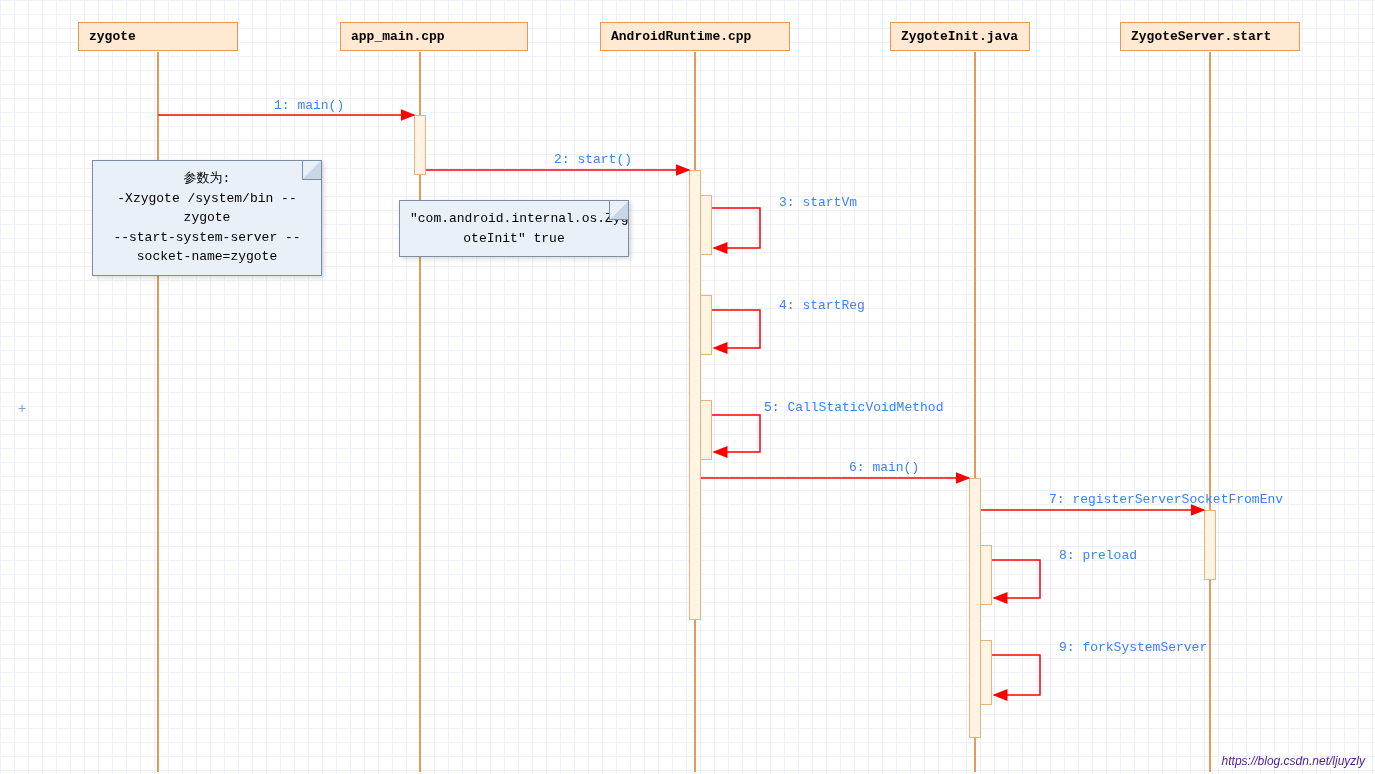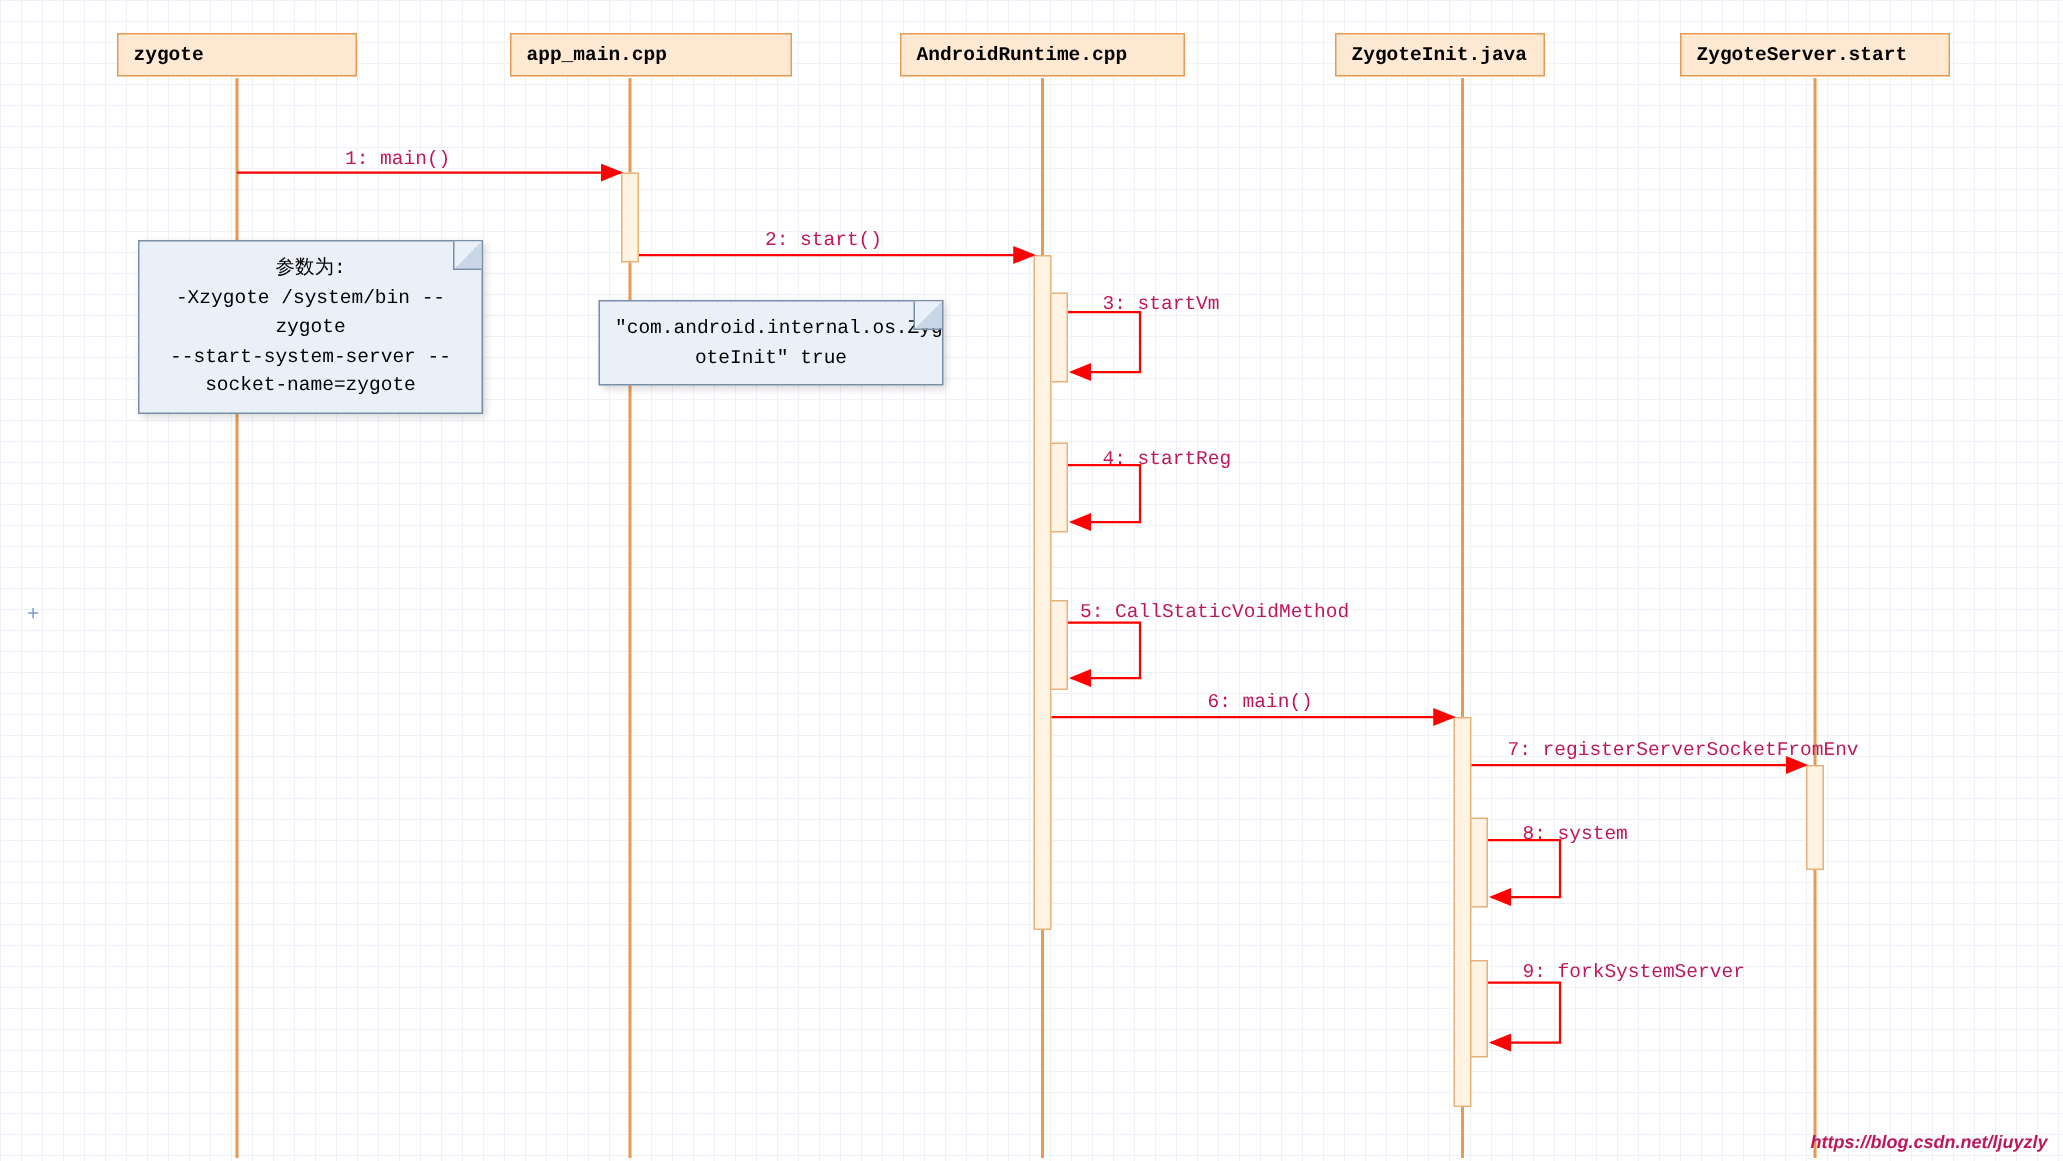--- a/index.html
+++ b/index.html
@@ -42,22 +42,23 @@
   }
   .activation {
     position: absolute;
     width: 12px;
     background: #fff3e3;
     border: 1px solid #e6b37a;
   }
   .msg-label {
     position: absolute;
     font-size: 13px;
-    color: #be185d;
+    color: #3b82f6;
     white-space: nowrap;
+    margin-left: 44px;
   }
   .note {
     position: absolute;
     background: #e9f0f8;
     border: 1px solid #7a8ea8;
     font-size: 13px;
     padding: 8px 10px;
     line-height: 1.5;
     box-shadow: 2px 2px 5px rgba(0,0,0,0.15);
     text-align: center;
@@ -72,25 +73,24 @@
     border-bottom: 1px solid #7a8ea8;
   }
   svg.arrows {
     position: absolute; inset: 0;
     width: 1375px; height: 774px;
     pointer-events: none;
   }
   .watermark {
     position: absolute;
     right: 10px; bottom: 6px;
-    color: #be185d;
+    color: #4c1d95;
     font-size: 12px;
     font-style: italic;
     font-family: sans-serif;
-    font-weight: bold;
   }
   .cross {
     position: absolute;
     left: 18px; top: 400px;
     color: #7aa0d8;
     font-size: 14px;
     font-family: sans-serif;
   }
 </style>
 </head>
@@ -121,21 +121,21 @@
 <div class="activation" style="left:980px;top:640px;height:65px"></div>
 <div class="activation" style="left:1204px;top:510px;height:70px"></div>
 
 <div class="msg-label" style="left:230px;top:98px">1: main()</div>
 <div class="msg-label" style="left:510px;top:152px">2: start()</div>
 <div class="msg-label" style="left:735px;top:195px">3: startVm</div>
 <div class="msg-label" style="left:735px;top:298px">4: startReg</div>
 <div class="msg-label" style="left:720px;top:400px">5: CallStaticVoidMethod</div>
 <div class="msg-label" style="left:805px;top:460px">6: main()</div>
 <div class="msg-label" style="left:1005px;top:492px">7: registerServerSocketFromEnv</div>
-<div class="msg-label" style="left:1015px;top:548px">8: system</div>
+<div class="msg-label" style="left:1015px;top:548px">8: preload</div>
 <div class="msg-label" style="left:1015px;top:640px">9: forkSystemServer</div>
 
 <div class="note" style="left:92px;top:160px;width:230px"><span style="white-space:pre-line">参数为:
 -Xzygote /system/bin --zygote
 --start-system-server --
 socket-name=zygote</span></div>
 <div class="note" style="left:399px;top:200px;width:230px"><span style="white-space:pre-line">"com.android.internal.os.Zyg
 oteInit" true</span></div>
 
 <svg class="arrows">

